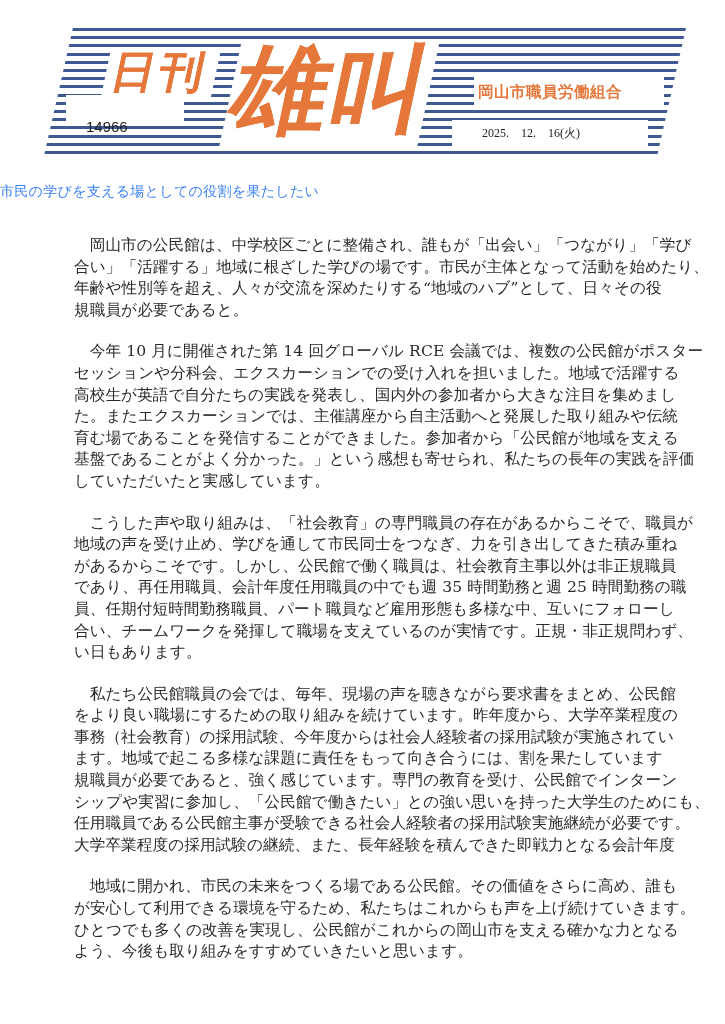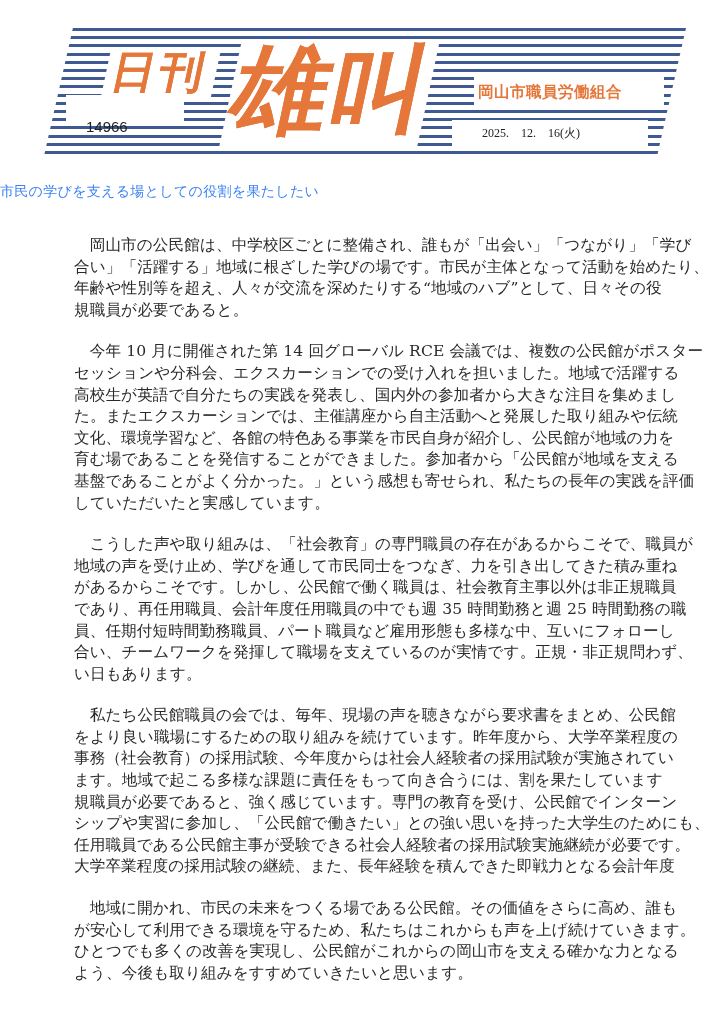--- a/index.html
+++ b/index.html
@@ -71,21 +71,20 @@
     <span class="line">合い」「活躍する」地域に根ざした学びの場です。市民が主体となって活動を始めたり、</span>
     <span class="line">年齢や性別等を超え、人々が交流を深めたりする“地域のハブ”として、日々その役</span>
     <span class="line">規職員が必要であると。</span>
   </div>
   <div class="gap"></div>
   <div class="para">
     <span class="line">　今年 10 月に開催された第 14 回グローバル RCE 会議では、複数の公民館がポスター</span>
     <span class="line">セッションや分科会、エクスカーションでの受け入れを担いました。地域で活躍する</span>
     <span class="line">高校生が英語で自分たちの実践を発表し、国内外の参加者から大きな注目を集めまし</span>
     <span class="line">た。またエクスカーションでは、主催講座から自主活動へと発展した取り組みや伝統</span>
-    <span class="line">文化、環境学習など、各館の特色ある事業を市民自身が紹介し、公民館が地域の力を</span>
     <span class="line">育む場であることを発信することができました。参加者から「公民館が地域を支える</span>
     <span class="line">基盤であることがよく分かった。」という感想も寄せられ、私たちの長年の実践を評価</span>
     <span class="line">していただいたと実感しています。</span>
   </div>
   <div class="gap"></div>
   <div class="para">
     <span class="line">　こうした声や取り組みは、「社会教育」の専門職員の存在があるからこそで、職員が</span>
     <span class="line">地域の声を受け止め、学びを通して市民同士をつなぎ、力を引き出してきた積み重ね</span>
     <span class="line">があるからこそです。しかし、公民館で働く職員は、社会教育主事以外は非正規職員</span>
     <span class="line">であり、再任用職員、会計年度任用職員の中でも週 35 時間勤務と週 25 時間勤務の職</span>

